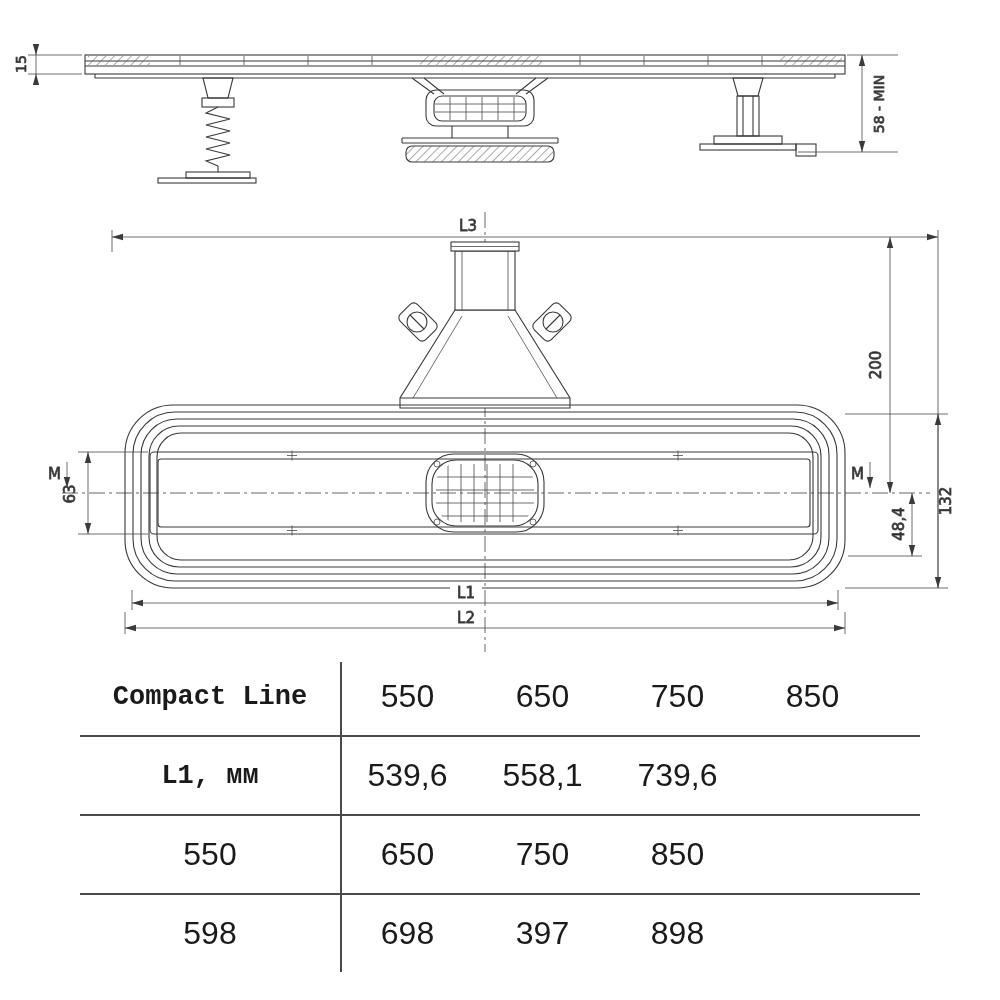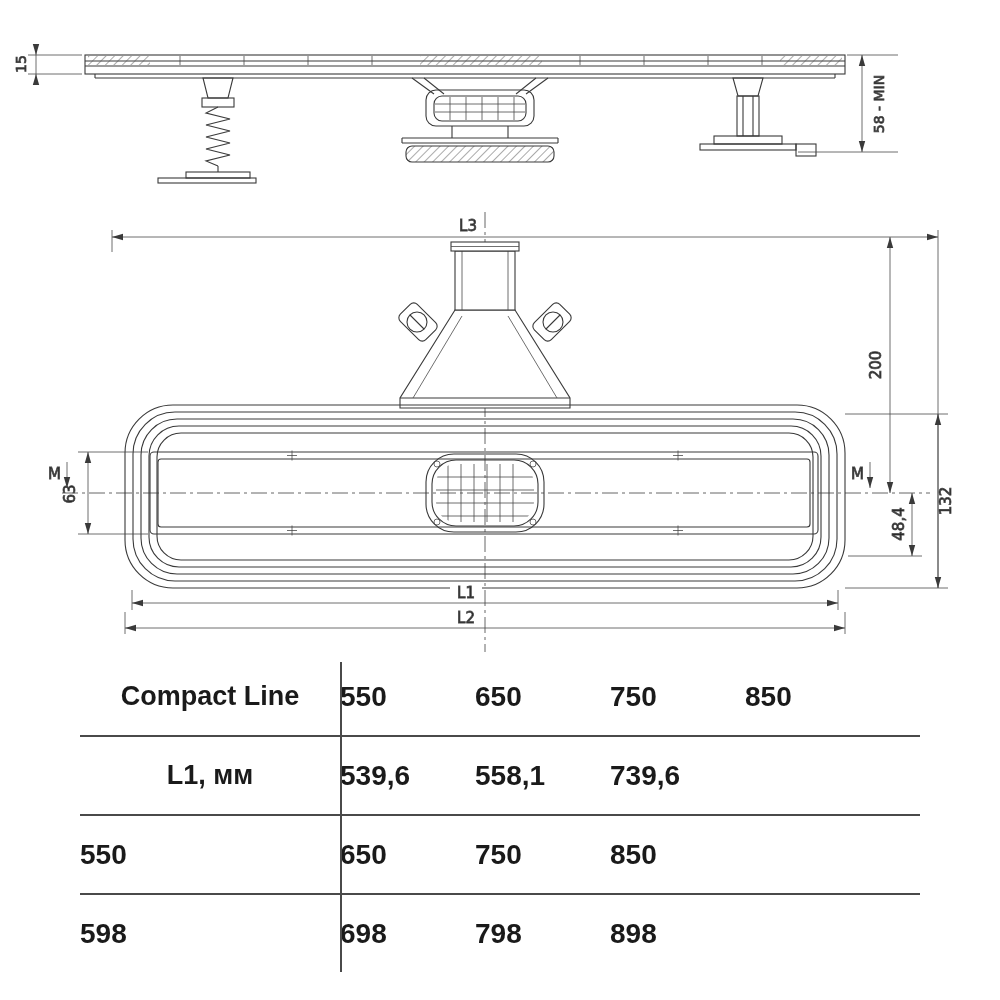--- a/index.html
+++ b/index.html
@@ -13,22 +13,22 @@
   .geo  { stroke:#3a3a3a; fill:none; stroke-width:1.1; }
   .thin { stroke:#4a4a4a; fill:none; stroke-width:0.8; }
   .cl   { stroke:#555; fill:none; stroke-width:0.9; stroke-dasharray:16 4 3 4; }
 
   .table-wrap { position:absolute; left:80px; top:658px; width:840px; }
   .trow {
     display:grid; grid-template-columns:260px 135px 135px 135px 135px;
     height:77px; align-items:center; border-bottom:2px solid #4a4a4a;
   }
   .trow:last-child { border-bottom:none; }
-  .tlabel { text-align:center; font-weight:bold; font-size:27px; }
-  .tval   { text-align:left; font-size:28px; font-weight:700; }
+  .tlabel { text-align:center; font-weight:bold; font-size:27px;font-family:Liberation Mono, monospace; }
+  .tval   { text-align:center; font-size:32px; font-weight:400; }
   .vdiv { position:absolute; left:260px; top:4px; width:2px; height:310px; background:#4a4a4a; }
 </style>
 </head>
 <body>
 
 
 
 <svg width="1000" height="658" viewBox="0 0 1000 658">
   <defs>
     <marker id="ar" viewBox="0 0 12 8" refX="11.5" refY="4" markerWidth="12" markerHeight="8" orient="auto-start-reverse" markerUnits="userSpaceOnUse">
@@ -278,19 +278,19 @@
   <div class="trow">
     <div class="tval">550</div>
     <div class="tval">650</div>
     <div class="tval">750</div>
     <div class="tval">850</div>
   </div>
 
   <div class="trow">
     <div class="tval">598</div>
     <div class="tval">698</div>
-    <div class="tval">798</div>
+    <div class="tval">397</div>
     <div class="tval">898</div>
   </div>
 </div>
 
 
 
 
 </body></html>

